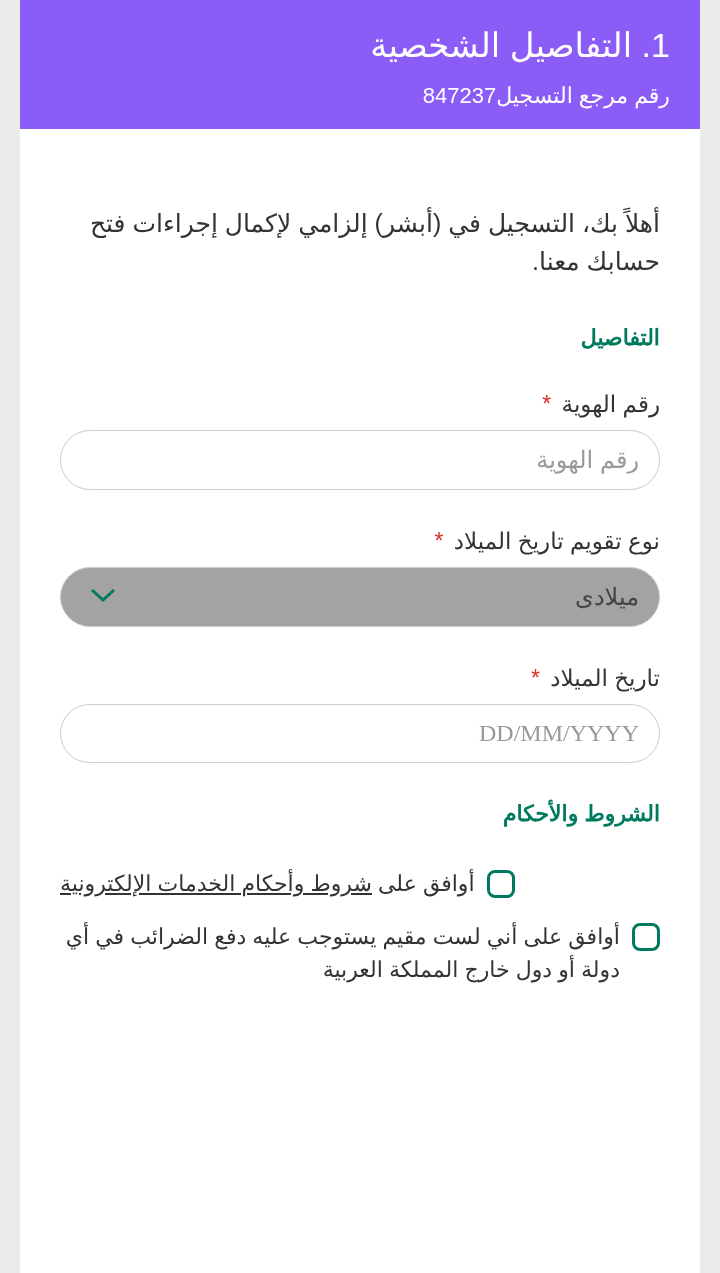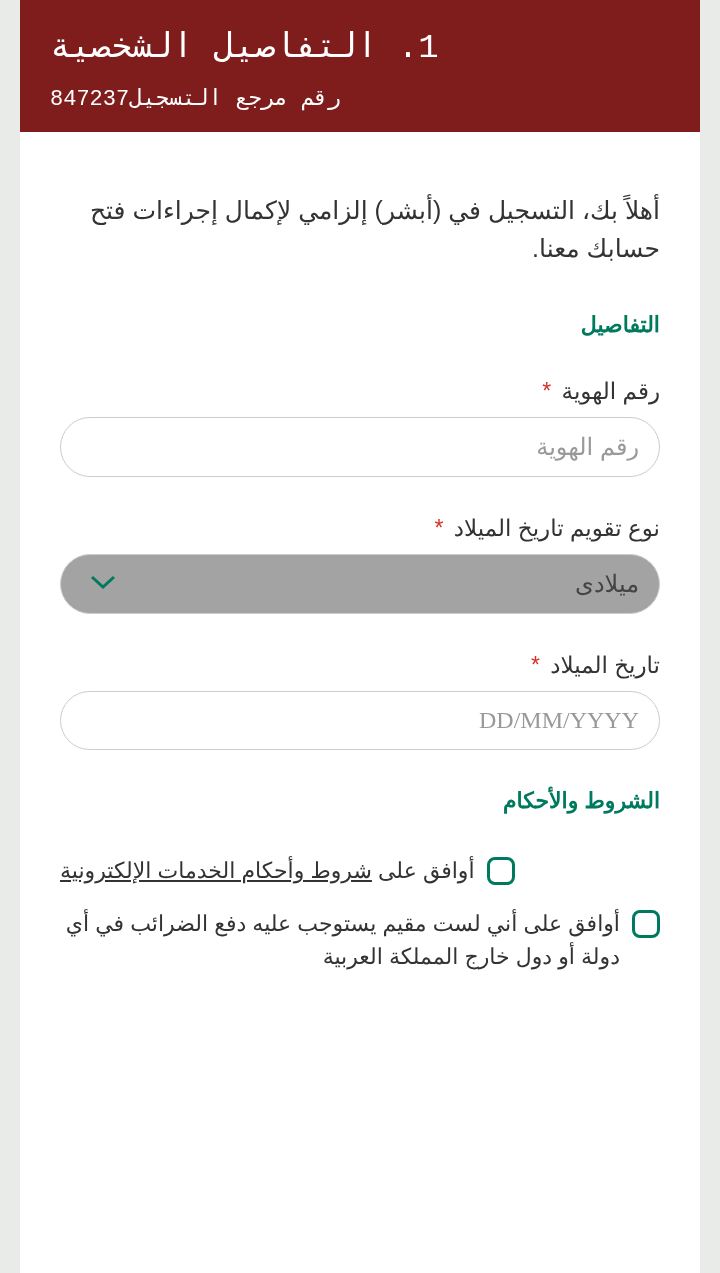--- a/index.html
+++ b/index.html
@@ -13,37 +13,36 @@
   width: 720px;
   min-height: 1273px;
   direction: rtl;
 }
 .container {
   background: #fff;
   margin: 0 20px;
   min-height: 1273px;
 }
 .header {
-  background: #7f1d1d;
+  background: #8b5cf6;
   color: #fff;
   padding: 25px 30px 20px 30px;
-  text-align: left;
-  font-family: Liberation Mono, monospace;
+  text-align: right;
 }
 .header-title {
   font-size: 34px;
   font-weight: normal;
   margin-bottom: 18px;
 }
 .header-sub {
   font-size: 22px;
   font-weight: normal;
 }
 .content {
-  padding: 60px 40px 20px 40px;
+  padding: 76px 40px 20px 40px;
 }
 .intro {
   font-size: 25px;
   color: #333;
   line-height: 1.5;
   margin-bottom: 45px;
 }
 .section-title {
   color: #007a5e;
   font-size: 22px;

